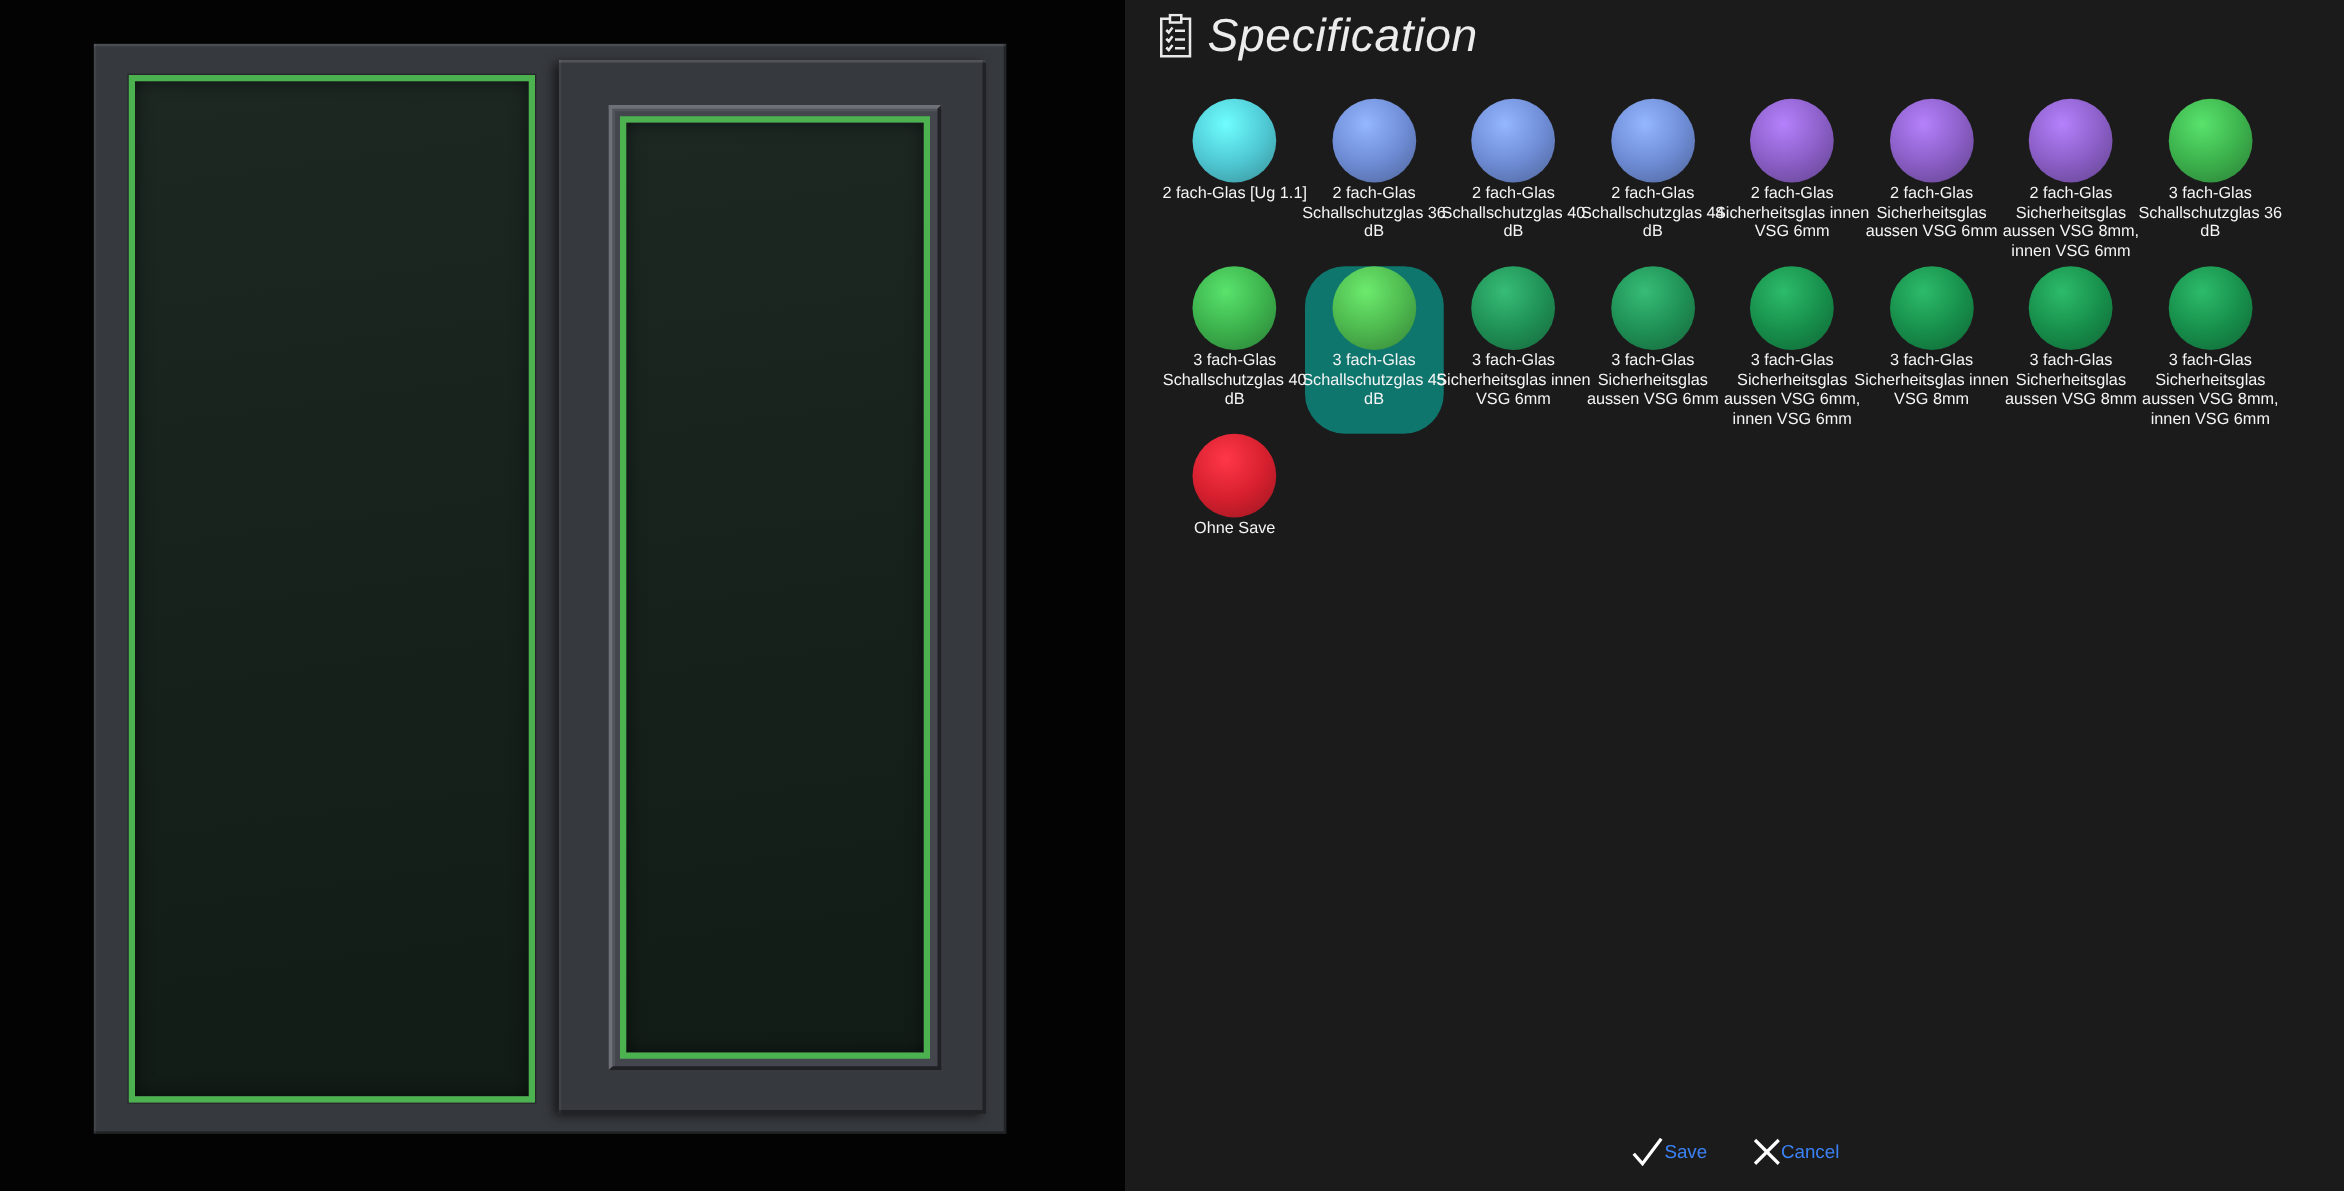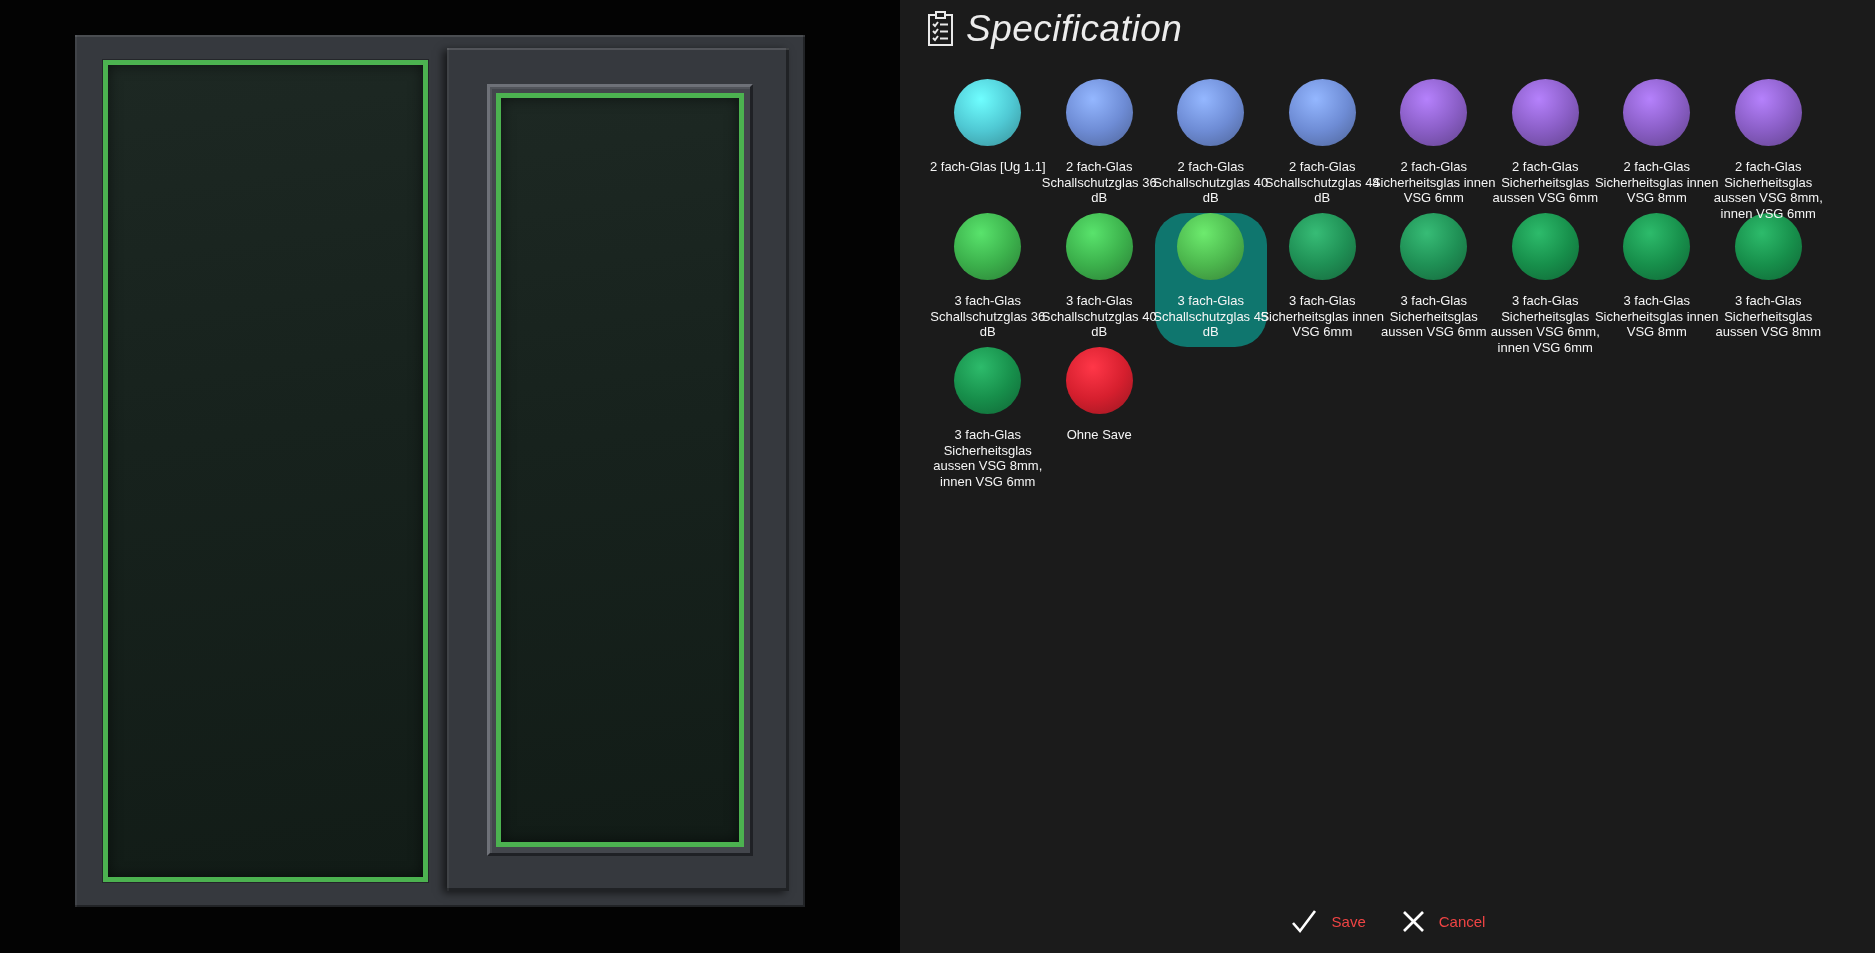--- a/index.html
+++ b/index.html
@@ -26,27 +26,27 @@
   
   .panel { position:absolute; left:900px; top:0; width:975px; height:953px; background:#1b1b1b; color:#f2f2f2; }
   .header { position:absolute; left:27px; top:8px; display:flex; align-items:center; gap:12px; }
   .header svg { display:block; }
   .title { font-size:37px; font-weight:300; color:#ececec; letter-spacing:.5px;font-style:italic; }
 
   .grid { position:absolute; left:32px; top:79px; display:grid;
     grid-template-columns:repeat(8,111.5px); grid-auto-rows:134px; }
   .cell { position:relative; text-align:center; cursor:pointer; }
   .circle { width:67px; height:67px; border-radius:50%; margin:0 auto; }
-  .lbl { position:relative; z-index:2; margin-top:13px; width:126px; margin-left:-7.25px;
+  .lbl { position:relative; z-index:2; width:126px; margin-left:-7.25px;
     font-size:13px; line-height:15.5px; color:#f5f5f5; }
 
   
   .actions { position:absolute; left:0; right:0; top:908px; display:flex; justify-content:center;
     align-items:center; gap:36px; }
-  .action { display:flex; align-items:center; gap:14px; color:#ef4444; font-size:15px; cursor:pointer; }
+  .action { display:flex; align-items:center; color:#3b82f6; font-size:15px; cursor:pointer; }
   .action svg { display:block; }
 </style>
 </head>
 <body>
 
 <div class="scene">
   <div class="frame-outer">
     <div class="glass glass-left" style="border-color: rgb(76, 178, 80);"></div>
     <div class="unit-right">
       <div class="sash-right">
@@ -91,24 +91,20 @@
         <div class="circle" style="background: radial-gradient(circle at 40% 30%, rgb(148, 183, 255) 0%, rgb(110, 140, 213) 52%, rgb(77, 98, 149) 100%);"></div>
         <div class="lbl">2 fach-Glas Schallschutzglas 44 dB</div>
       </div>
       <div class="cell">
         <div class="circle" style="background: radial-gradient(circle at 40% 30%, rgb(181, 129, 252) 0%, rgb(138, 94, 198) 52%, rgb(97, 66, 139) 100%);"></div>
         <div class="lbl">2 fach-Glas Sicherheitsglas innen VSG 6mm</div>
       </div>
       <div class="cell">
         <div class="circle" style="background: radial-gradient(circle at 40% 30%, rgb(181, 129, 252) 0%, rgb(138, 94, 198) 52%, rgb(97, 66, 139) 100%);"></div>
         <div class="lbl">2 fach-Glas Sicherheitsglas aussen VSG 6mm</div>
-      </div>
-      <div class="cell">
-        <div class="circle" style="background: radial-gradient(circle at 40% 30%, rgb(181, 129, 252) 0%, rgb(138, 94, 198) 52%, rgb(97, 66, 139) 100%);"></div>
-        <div class="lbl">2 fach-Glas Sicherheitsglas innen VSG 8mm</div>
       </div>
       <div class="cell">
         <div class="circle" style="background: radial-gradient(circle at 40% 30%, rgb(181, 129, 252) 0%, rgb(138, 94, 198) 52%, rgb(97, 66, 139) 100%);"></div>
         <div class="lbl">2 fach-Glas Sicherheitsglas aussen VSG 8mm, innen VSG 6mm</div>
       </div>
       <div class="cell">
         <div class="circle" style="background: radial-gradient(circle at 40% 30%, rgb(89, 227, 108) 0%, rgb(60, 177, 76) 52%, rgb(42, 124, 53) 100%);"></div>
         <div class="lbl">3 fach-Glas Schallschutzglas 36 dB</div>
       </div>
       <div class="cell">

